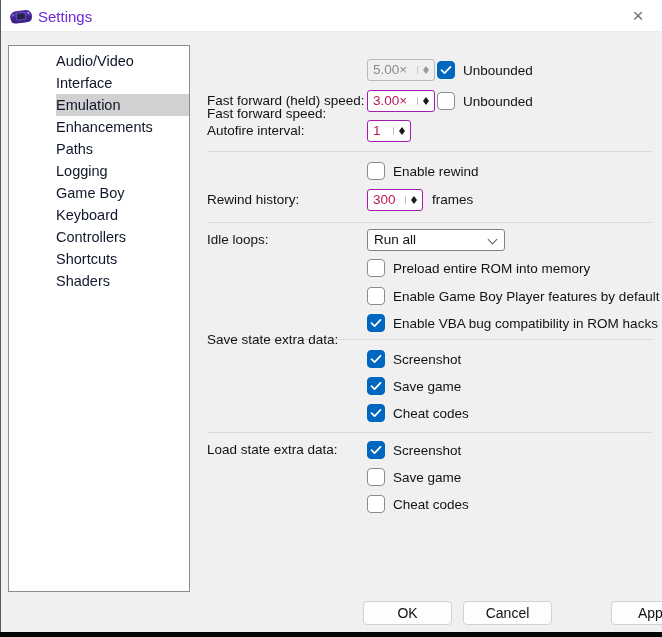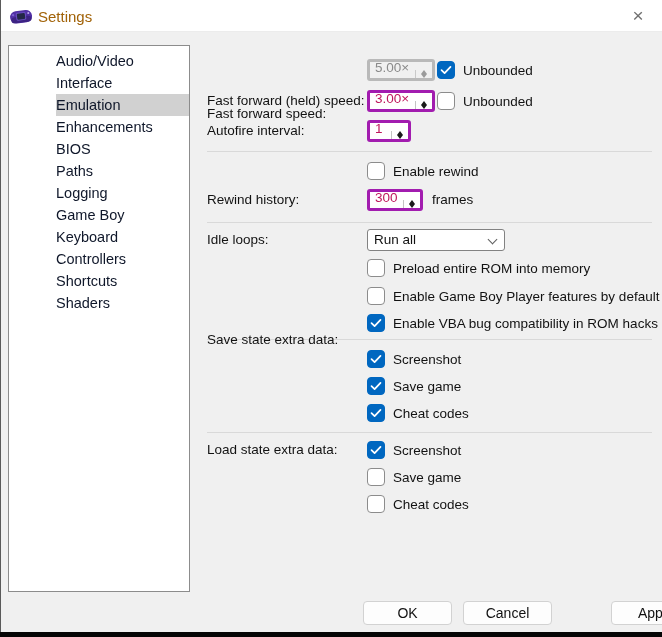--- a/index.html
+++ b/index.html
@@ -9,34 +9,34 @@
     font-family:"Liberation Sans", sans-serif;
     background:#fff;
   }
   .window { position:relative; width:662px; height:637px; background:#f0f0f0; overflow:hidden; }
   .edge-left { position:absolute; left:0; top:0; width:1px; height:632px; background:#5a5a5a; }
   .bottom-strip { position:absolute; left:0; bottom:0; width:662px; height:5px; background:#050505; }
 
   
   .titlebar { position:absolute; left:0; top:0; width:662px; height:32px; background:#ffffff; border-bottom:1px solid #ececec; }
   .app-icon { position:absolute; left:9px; top:6px; width:24px; height:20px; }
-  .win-title { position:absolute; left:38px; top:8px; font-size:15px; color:#a16207; white-space:nowrap; }
+  .win-title { position:absolute; left:38px; top:8px; font-size:15px; color:#6d28d9; white-space:nowrap; }
   .close-btn { position:absolute; right:8px; top:1px; width:32px; height:30px; text-align:center; line-height:30px; font-size:19px; color:#707070; cursor:default; }
 
   
   .sidebar { position:absolute; left:8px; top:45px; width:182px; height:547px; background:#ffffff; border:1px solid #8c8c8c; padding-top:4px; }
   .side-item { height:22px; line-height:22px; padding-left:0; font-size:14.5px; color:#0f172a; white-space:nowrap;margin-left:47px; }
   .side-item.selected { background:#d1d1d1; }
 
   
   .row-label { position:absolute; left:207px; height:22px; line-height:22px; font-size:13.5px; color:#121212; white-space:nowrap; }
   .suffix-label { position:absolute; height:22px; line-height:22px; font-size:13.5px; color:#121212; white-space:nowrap; }
   .sep { position:absolute; left:207px; width:445px; height:1px; background:#d9d9d9; }
 
-  .spinbox { position:absolute; height:22px; background:#fff; border:3px solid #a21caf; border-radius:3px; display:flex; align-items:flex-end; overflow:hidden; }
+  .spinbox { position:absolute; height:22px; background:#fff; border:1px solid #a21caf; border-radius:3px; display:flex; align-items:center; overflow:hidden; }
   .spin-text { flex:1; padding-left:5px; font-size:13.5px; line-height:20px; color:#be185d; white-space:nowrap; }
   .spin-btns { width:17px; border-left:1px solid #c3c3c3; display:flex; flex-direction:column; background:#fff; }
   .spin-up, .spin-down { flex:1; display:flex; align-items:center; justify-content:center; }
   .tri-up { width:0; height:0; border-left:3.5px solid transparent; border-right:3.5px solid transparent; border-bottom:4px solid #1a1a1a; }
   .tri-down { width:0; height:0; border-left:3.5px solid transparent; border-right:3.5px solid transparent; border-top:4px solid #1a1a1a; }
   .spinbox.disabled { background:#f0f0f0; border-color:#b9b9b9; }
   .spinbox.disabled .spin-text { color:#8a8a8a; }
   .spinbox.disabled .spin-btns { background:#f0f0f0; border-left-color:#c9c9c9; }
   .spinbox.disabled .tri-up { border-bottom-color:#9a9a9a; }
   .spinbox.disabled .tri-down { border-top-color:#9a9a9a; }
@@ -71,21 +71,20 @@
     </svg>
     <div class="win-title">Settings</div>
     <div class="close-btn">×</div>
   </div>
 
   <div class="sidebar">
     <div class="side-item">Audio/Video</div>
     <div class="side-item">Interface</div>
     <div class="side-item selected">Emulation</div>
     <div class="side-item">Enhancements</div>
-    <div class="side-item">BIOS</div>
     <div class="side-item">Paths</div>
     <div class="side-item">Logging</div>
     <div class="side-item">Game Boy</div>
     <div class="side-item">Keyboard</div>
     <div class="side-item">Controllers</div>
     <div class="side-item">Shortcuts</div>
     <div class="side-item">Shaders</div>
   </div>
 
   <div class="row-label" style="top:59px;margin-top:44px;">Fast forward speed:</div>

